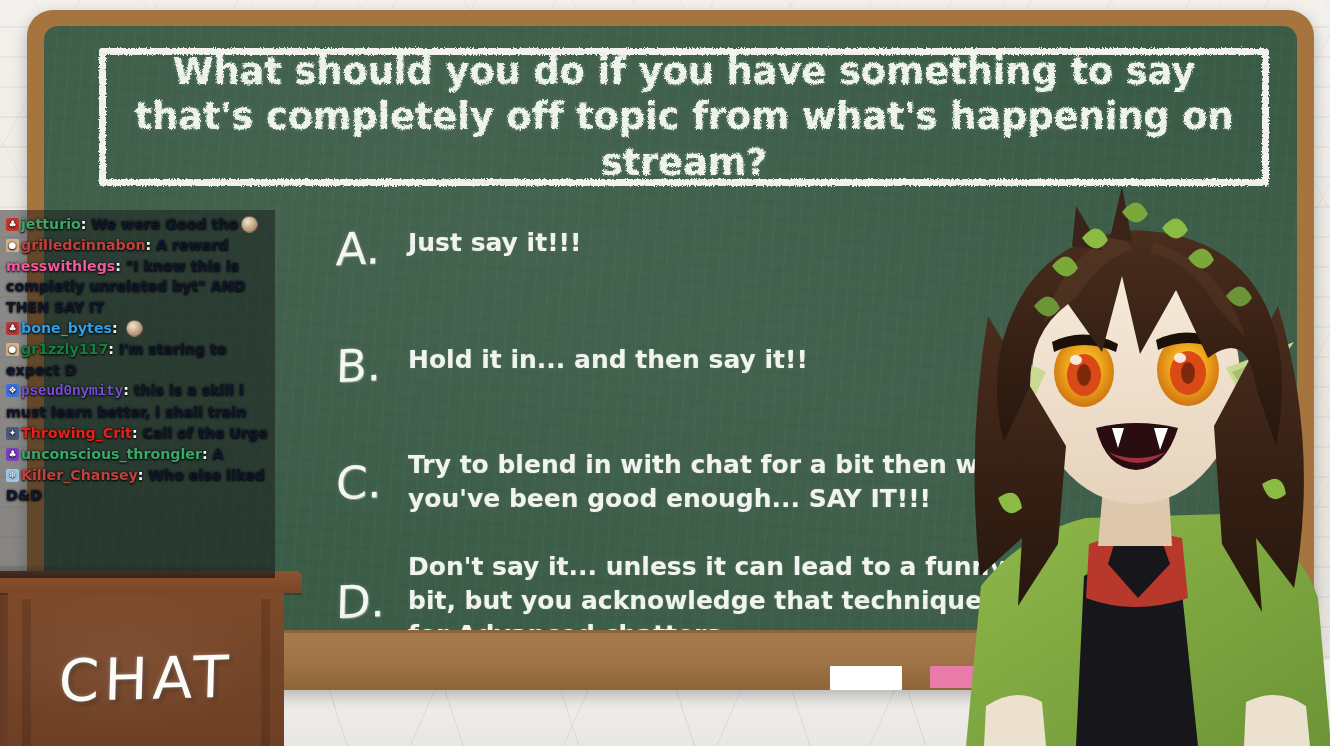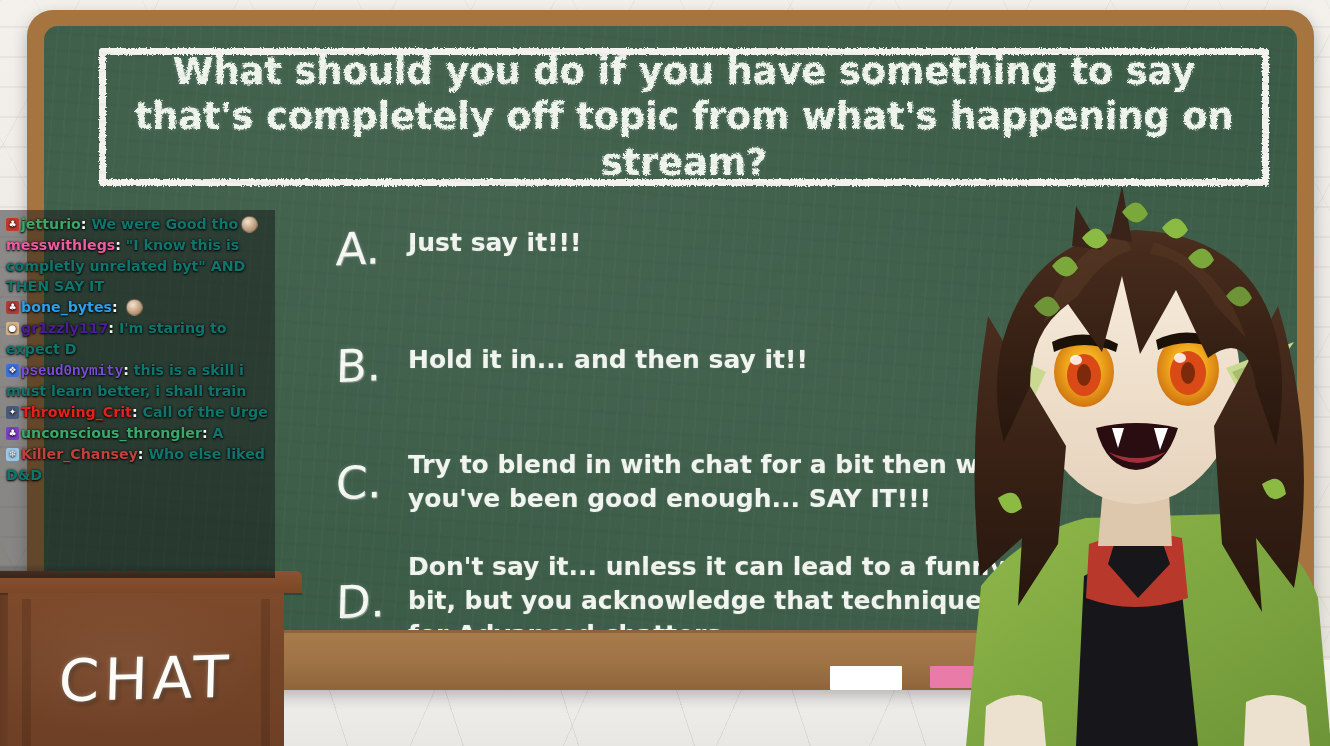--- a/index.html
+++ b/index.html
@@ -195,21 +195,21 @@
   }
   .chat-badge{
     display:inline-block; width:13px; height:13px;
     border-radius:2px; margin-right:2px;
     vertical-align:-2px;
     font-size:9px; line-height:13px; text-align:center;
     overflow:hidden;
   }
   .chat-user{ font-weight:700; }
   .chat-colon{ color:#ffffff; font-weight:700; }
-  .chat-msg{ color:#0f766e; font-weight:700; }
+  .chat-msg{ color:#0f172a; font-weight:700; }
   .chat-emote{
     display:inline-block; width:17px; height:17px; border-radius:50%;
     vertical-align:-4px; margin-left:3px;
     background:radial-gradient(circle at 38% 32%, #f4e3cf, #b08f6d 70%, #7b5d3f);
     border:1px solid rgba(0,0,0,.3);
   }
   .chat-fade{
     position:absolute; left:0; right:0; bottom:0; height:14px;
     background:linear-gradient(180deg, rgba(18,18,20,0), rgba(18,18,20,.45));
     pointer-events:none;
@@ -367,23 +367,24 @@
   <div class="podium">
     <div class="podium-side"></div>
     <div class="podium-top"></div>
     <div class="podium-body"></div>
     <div class="podium-label">CHAT</div>
   </div>
 
   <div class="chat">
     <div id="chat-list">
         <div class="chat-line"><span class="chat-badge" style="background: rgb(192, 57, 43); color: rgb(255, 255, 255);">♣</span><span class="chat-user" style="color: rgb(58, 168, 106);">jetturio</span><span class="chat-colon">:&nbsp;</span><span class="chat-msg">We were Good tho</span><span class="chat-emote"></span></div>
+        <div class="chat-line"><span class="chat-badge" style="background: rgb(217, 179, 140); color: rgb(255, 255, 255);">●</span><span class="chat-user" style="color: rgb(194, 65, 60);">grilledcinnabon</span><span class="chat-colon">:&nbsp;</span><span class="chat-msg">A reward</span></div>
         <div class="chat-line"><span class="chat-user" style="color: rgb(239, 90, 160);">messwithlegs</span><span class="chat-colon">:&nbsp;</span><span class="chat-msg">"I know this is completly unrelated byt" AND THEN SAY IT</span></div>
         <div class="chat-line"><span class="chat-badge" style="background: rgb(176, 58, 58); color: rgb(255, 255, 255);">♣</span><span class="chat-user" style="color: rgb(46, 159, 232);">bone_bytes</span><span class="chat-colon">:&nbsp;</span><span class="chat-emote"></span></div>
-        <div class="chat-line"><span class="chat-badge" style="background: rgb(217, 179, 140); color: rgb(255, 255, 255);">●</span><span class="chat-user" style="color: #4c1d95;">gr1zzly117</span><span class="chat-colon">:&nbsp;</span><span class="chat-msg">I'm staring to expect D</span></div>
+        <div class="chat-line"><span class="chat-badge" style="background: rgb(217, 179, 140); color: rgb(255, 255, 255);">●</span><span class="chat-user" style="color: #15803d;">gr1zzly117</span><span class="chat-colon">:&nbsp;</span><span class="chat-msg">I'm staring to expect D</span></div>
         <div class="chat-line"><span class="chat-badge" style="background: rgb(63, 111, 216); color: rgb(255, 255, 255);">❖</span><span class="chat-user" style="color: rgb(122, 79, 216); font-family: Liberation Mono, monospace;">pseud0nymity</span><span class="chat-colon">:&nbsp;</span><span class="chat-msg">this is a skill i must learn better, i shall train</span></div>
         <div class="chat-line"><span class="chat-badge" style="background: rgb(74, 90, 122); color: rgb(255, 255, 255);">✦</span><span class="chat-user" style="color: rgb(232, 32, 28);">Throwing_Crit</span><span class="chat-colon">:&nbsp;</span><span class="chat-msg">Call of the Urge</span></div>
         <div class="chat-line"><span class="chat-badge" style="background: rgb(125, 63, 192); color: rgb(255, 255, 255);">♣</span><span class="chat-user" style="color: rgb(58, 168, 106);">unconscious_throngler</span><span class="chat-colon">:&nbsp;</span><span class="chat-msg">A</span></div>
         <div class="chat-line"><span class="chat-badge" style="background: rgb(159, 200, 232); color: rgb(255, 255, 255);">❄</span><span class="chat-user" style="color: rgb(194, 65, 60);">Killer_Chansey</span><span class="chat-colon">:&nbsp;</span><span class="chat-msg">Who else liked D&amp;D</span></div>
       </div>
     <div class="chat-fade"></div>
   </div>
 
 </div>
 

